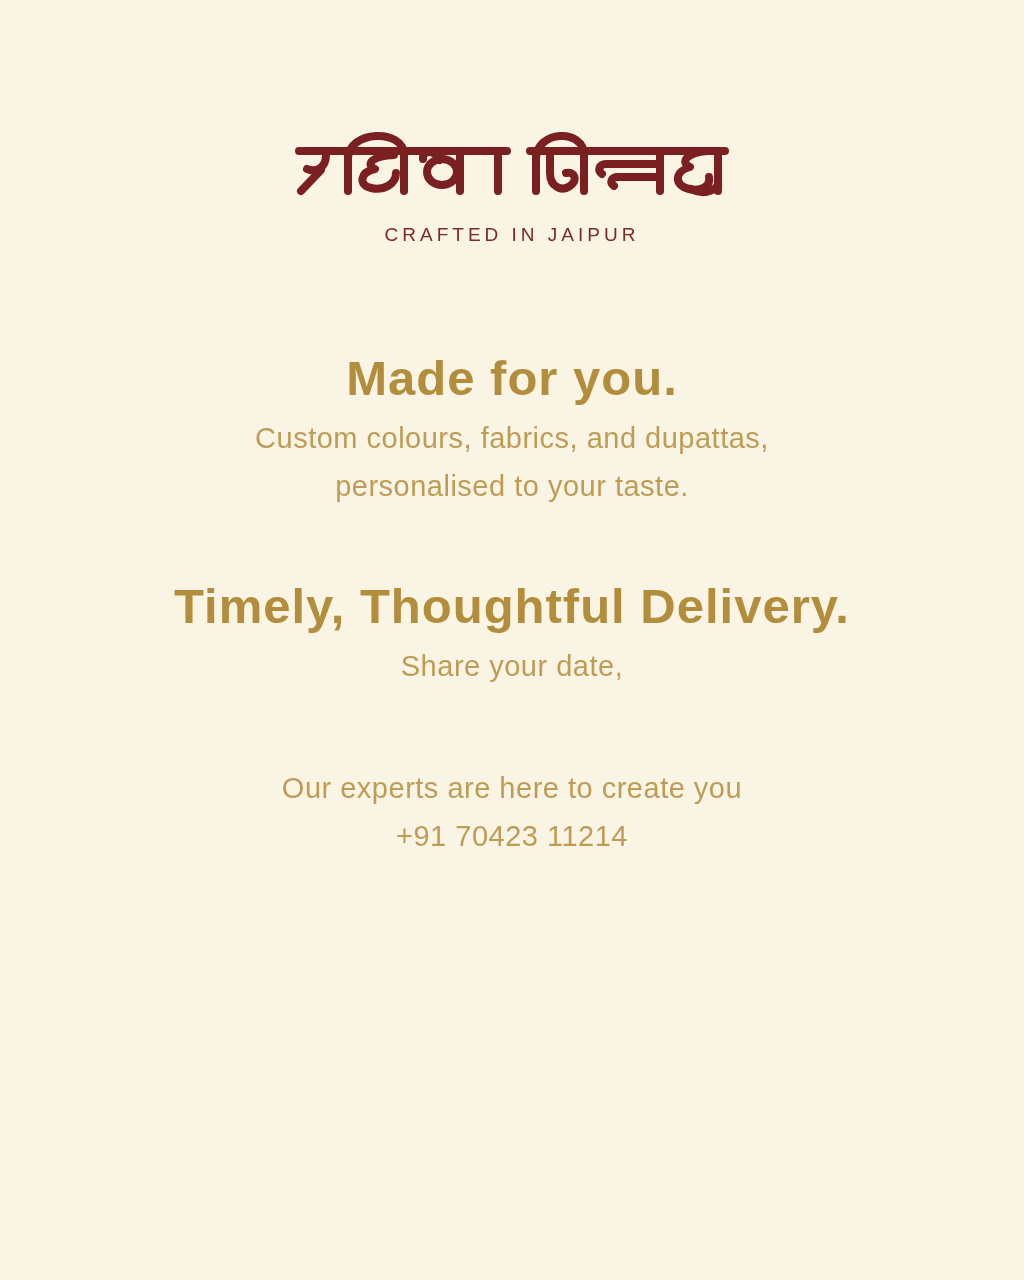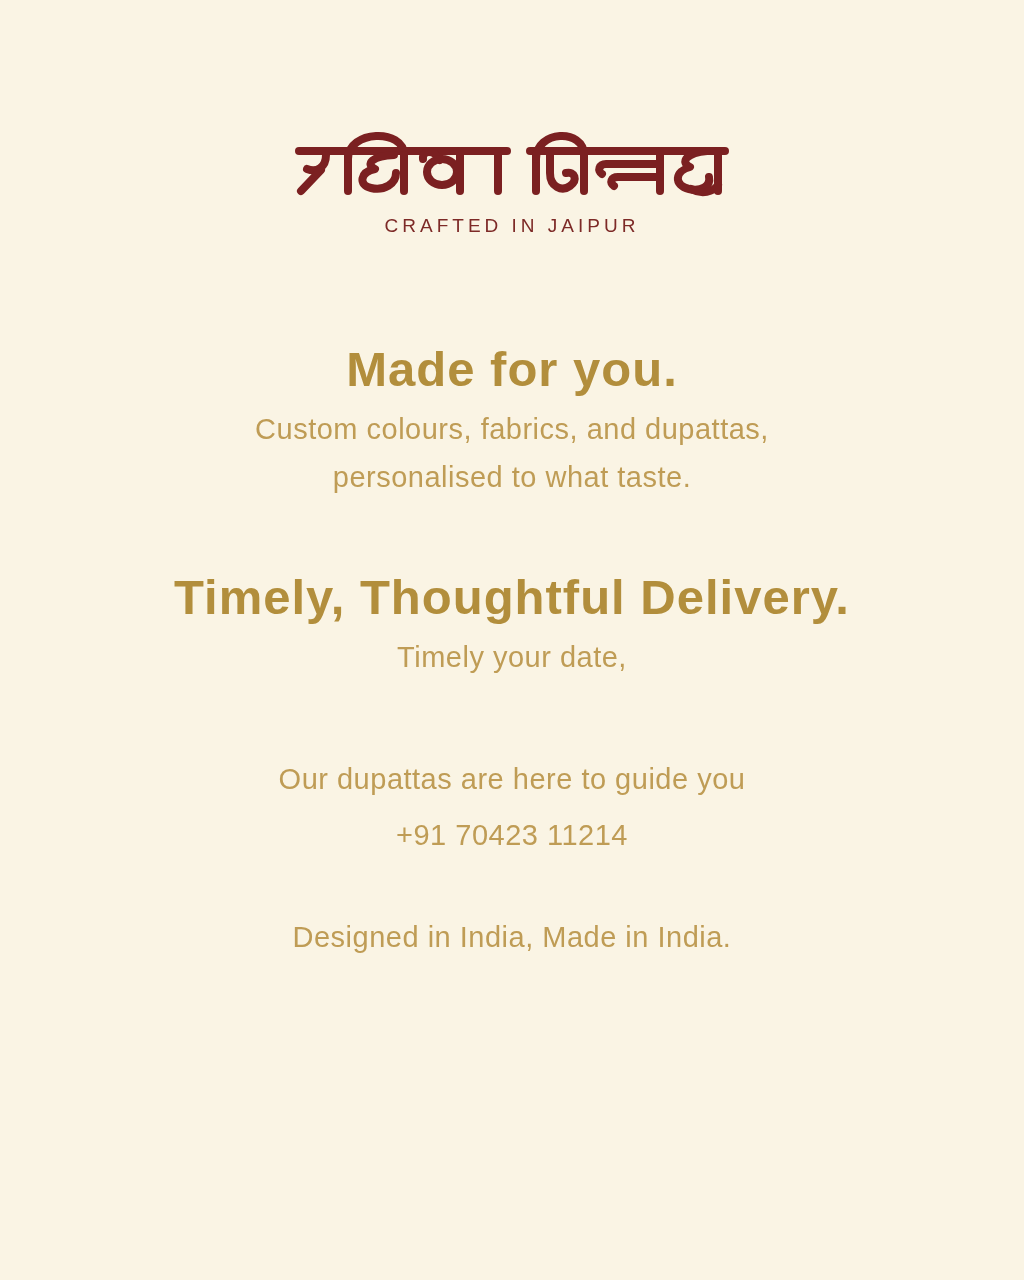--- a/index.html
+++ b/index.html
@@ -24,41 +24,42 @@
     width: 1px; height: 1px;
     overflow: hidden;
     clip: rect(0 0 0 0);
     white-space: nowrap;
   }
   .logo-svg {
     display: block;
     margin: 115px auto 0;
   }
   .logo-subtitle {
+    margin-top: 9px;
     font-size: 19px;
     letter-spacing: 4px;
     color: #7D2A27;
     font-weight: 400;
   }
   .sections {
     margin-top: 110px;
   }
   .section + .section {
     margin-top: 74px;
   }
   .section-heading {
     margin: 0 0 14px 0;
     font-size: 49px;
     font-weight: 700;
     letter-spacing: 1px;
     color: #B28E3C;
     line-height: 44px;
   }
   .section-body {
-    margin: 8px;
+    margin: 0;
     font-size: 29px;
     letter-spacing: 0.5px;
     color: #BF9C55;
     line-height: 48px;
     font-weight: 400;
   }
   .phone-line {
     font-size: 29px;
     letter-spacing: 0.5px;
     color: #BF9C55;
@@ -119,36 +120,35 @@
     <span class="sr-only">रशिका मित्तल</span>
     <div class="logo-subtitle">CRAFTED IN JAIPUR</div>
   </header>
 
   <main class="sections">
 
     <section class="section">
       <h2 class="section-heading">Made for you.</h2>
       <p class="section-body">
         <span>Custom colours, fabrics, and dupattas,</span><br>
-        <span>personalised to what taste.</span>
+        <span>personalised to your taste.</span>
       </p>
     </section>
 
     <section class="section">
       <h2 class="section-heading">Timely, Thoughtful Delivery.</h2>
       <p class="section-body">
-        <span>Timely your date,</span><br>
+        <span>Share your date,</span><br>
       </p>
     </section>
 
     <section class="section">
       <p class="section-body">
-        <span>Our dupattas are here to guide you</span><br>
+        <span>Our experts are here to create you</span><br>
       </p>
     </section>
 
     <div class="phone-line">+91 70423 11214</div>
 
-    <div class="footer-line">Designed in India, Made in India.</div>
 
   </main>
 
 </div>
 
 </body></html>

